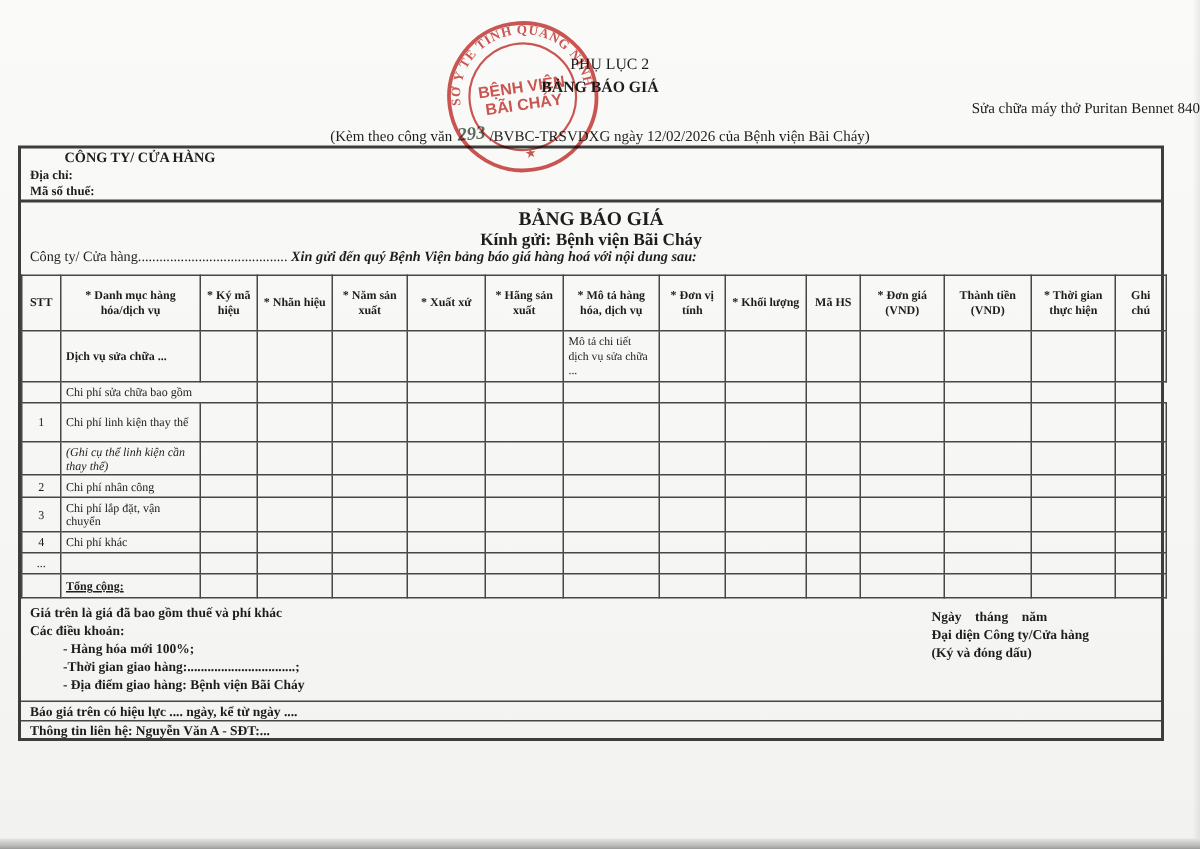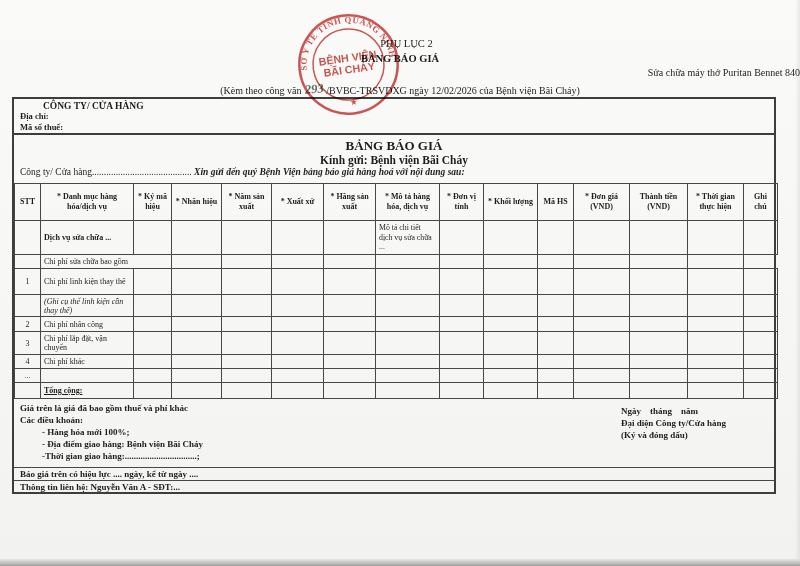--- a/index.html
+++ b/index.html
@@ -330,22 +330,22 @@
           <td></td>
         </tr>
       </tbody>
     </table>
 
     <div class="footer-sec">
       <div class="terms">
         <div>Giá trên là giá đã bao gồm thuế và phí khác</div>
         <div>Các điều khoản:</div>
         <div class="ind">- Hàng hóa mới 100%;</div>
+        <div class="ind">-Thời gian giao hàng:................................;</div>
         <div class="ind">- Địa điểm giao hàng: Bệnh viện Bãi Cháy</div>
-        <div class="ind">-Thời gian giao hàng:................................;</div>
         <div class="sig">
           <div class="d">Ngày    tháng    năm</div>
           <div>Đại diện Công ty/Cửa hàng</div>
           <div>(Ký và đóng dấu)</div>
         </div>
       </div>
       <div class="validity">Báo giá trên có hiệu lực .... ngày, kể từ ngày ....</div>
       <div class="contact">Thông tin liên hệ: Nguyễn Văn A - SĐT:...</div>
     </div>
 

